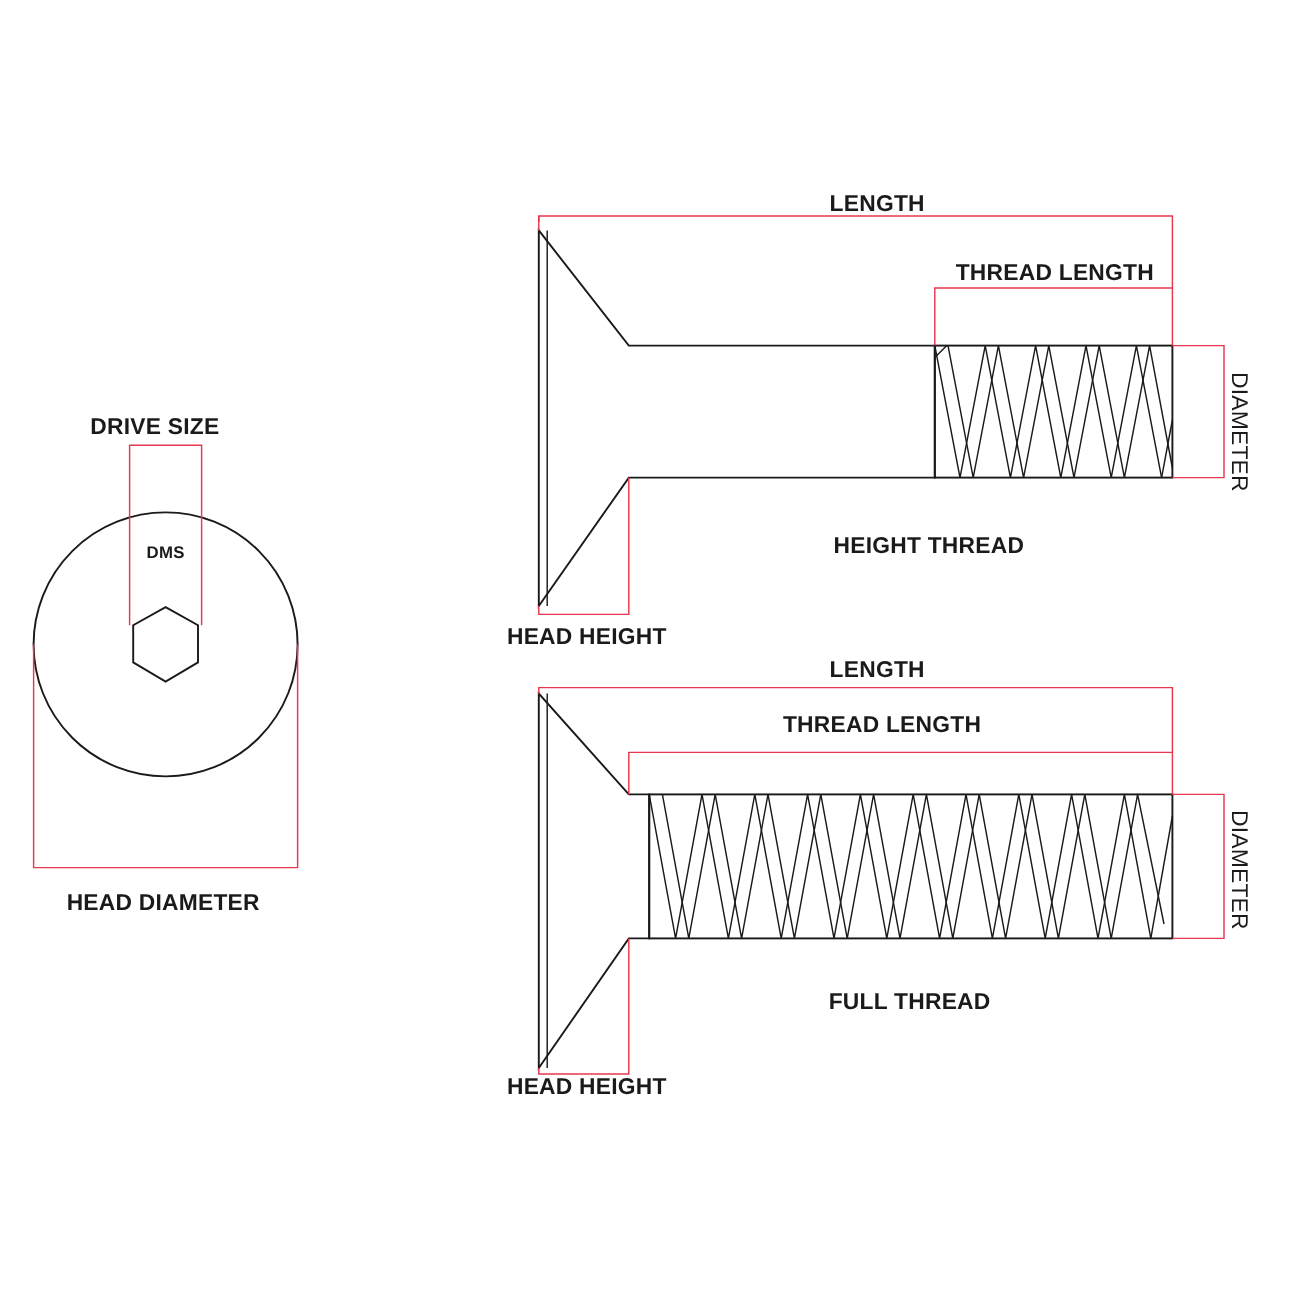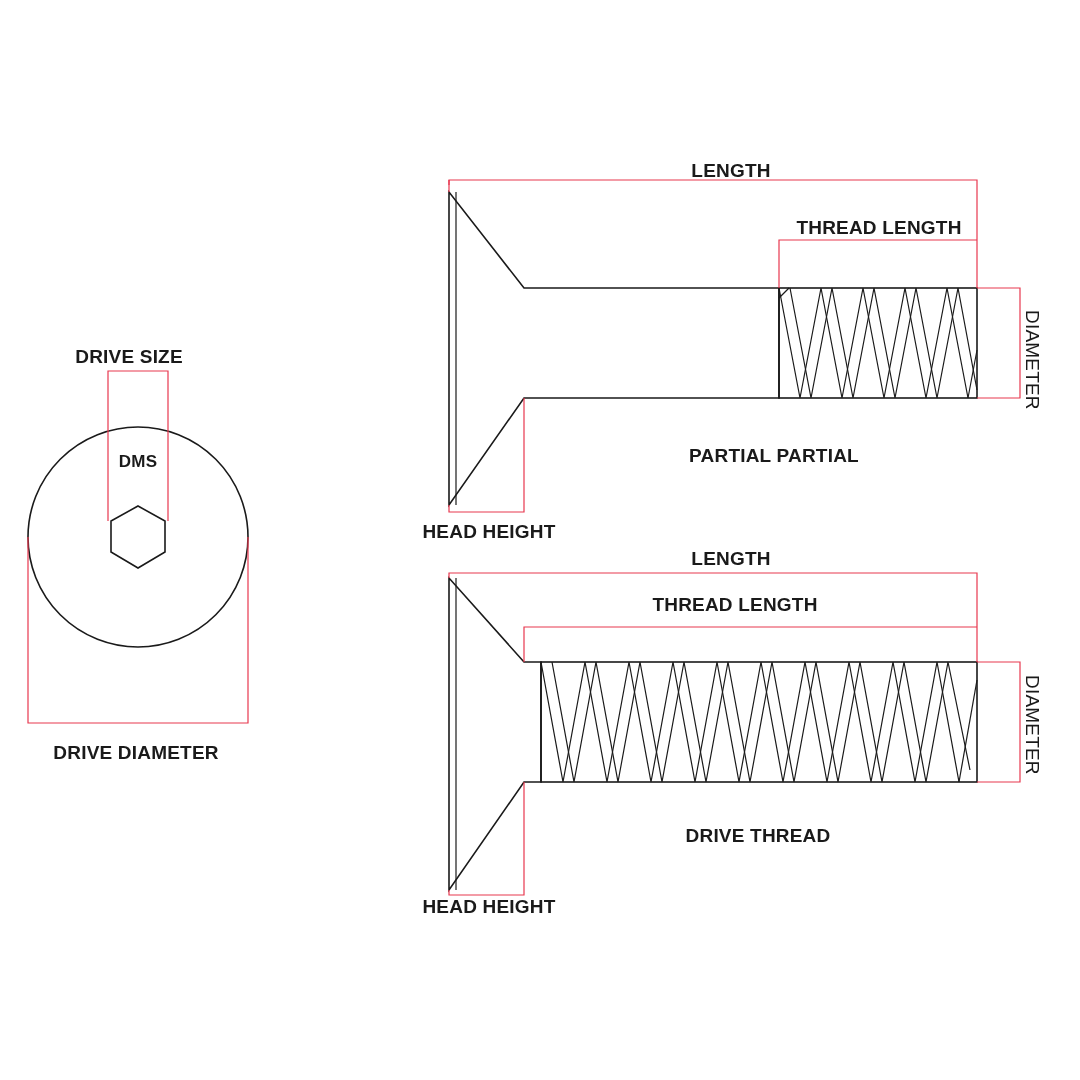--- a/index.html
+++ b/index.html
@@ -24,21 +24,21 @@
   }
   .lbl {
     position: absolute;
     font-family: "Liberation Sans", sans-serif;
     font-size: 19px;
     color: #1a1a1a;
     white-space: nowrap;
     letter-spacing: 0.2px;
   }
   .lbl.small {
-    font-size: 17px;
+    font-size: 14px;
   }
   .lbl.vert {
     transform: rotate(90deg);
     transform-origin: left top;
   }
   .center {
     transform: translateX(-50%);
     font-weight: bold;
   }
 </style>
@@ -115,27 +115,27 @@
       <path d="M524 662 L524 627 L977 627" fill="none" stroke="#e8384f" stroke-width="1.2"></path>
 
       <path d="M977 662 L1020 662 L1020 782 L977 782" fill="none" stroke="#e8384f" stroke-width="1.2"></path>
 
       <path d="M449 890 L449 895 L524 895 L524 782" fill="none" stroke="#e8384f" stroke-width="1.2"></path>
     </g>
   </svg>
 
   <div class="lbl center" style="left:129px; top:346px;">DRIVE SIZE</div>
   <div class="lbl small center" style="left:138px; top:452px;">DMS</div>
-  <div class="lbl center" style="left:136px; top:742px;">DRIVE DIAMETER</div>
+  <div class="lbl center" style="left:136px; top:742px;">HEAD DIAMETER</div>
 
   <div class="lbl center" style="left:731px; top:160px;">LENGTH</div>
   <div class="lbl center" style="left:879px; top:217px;">THREAD LENGTH</div>
   <div class="lbl vert" style="left:1043px; top:310px;">DIAMETER</div>
   <div class="lbl center" style="left:489px; top:521px;">HEAD HEIGHT</div>
-  <div class="lbl center" style="left:774px; top:445px;">PARTIAL PARTIAL</div>
+  <div class="lbl center" style="left:774px; top:445px;">HEIGHT THREAD</div>
 
   <div class="lbl center" style="left:731px; top:548px;">LENGTH</div>
   <div class="lbl center" style="left:735px; top:594px;">THREAD LENGTH</div>
   <div class="lbl vert" style="left:1043px; top:675px;">DIAMETER</div>
   <div class="lbl center" style="left:489px; top:896px;">HEAD HEIGHT</div>
-  <div class="lbl center" style="left:758px; top:825px;">DRIVE THREAD</div>
+  <div class="lbl center" style="left:758px; top:825px;">FULL THREAD</div>
 
 </div>
 
 </body></html>

